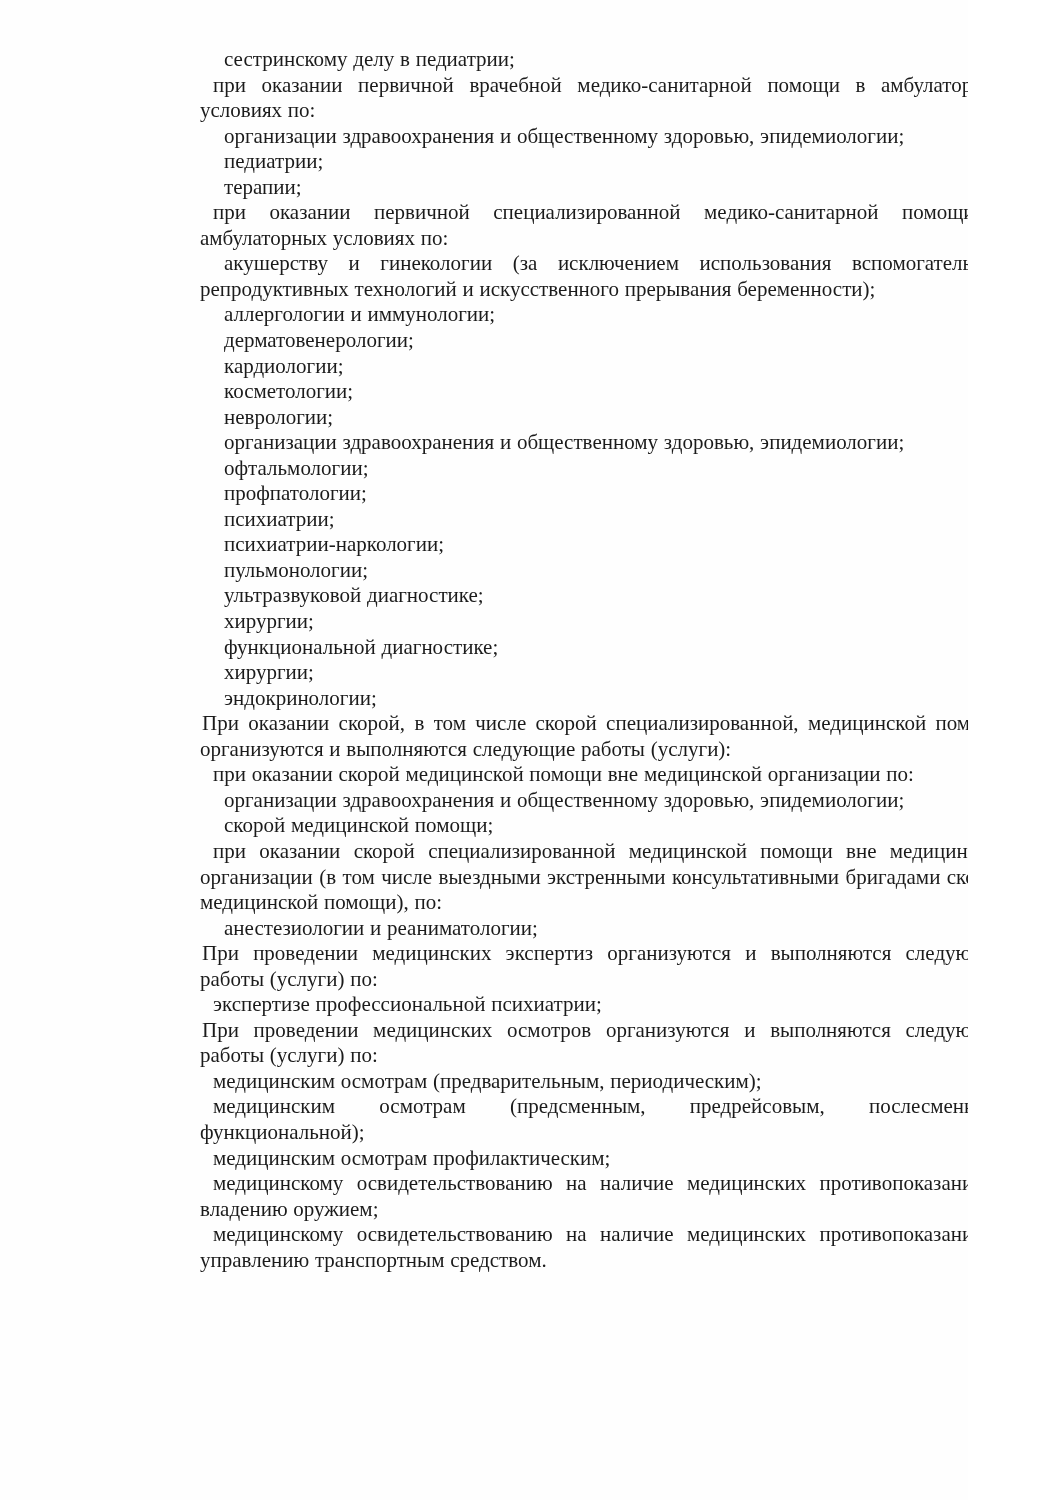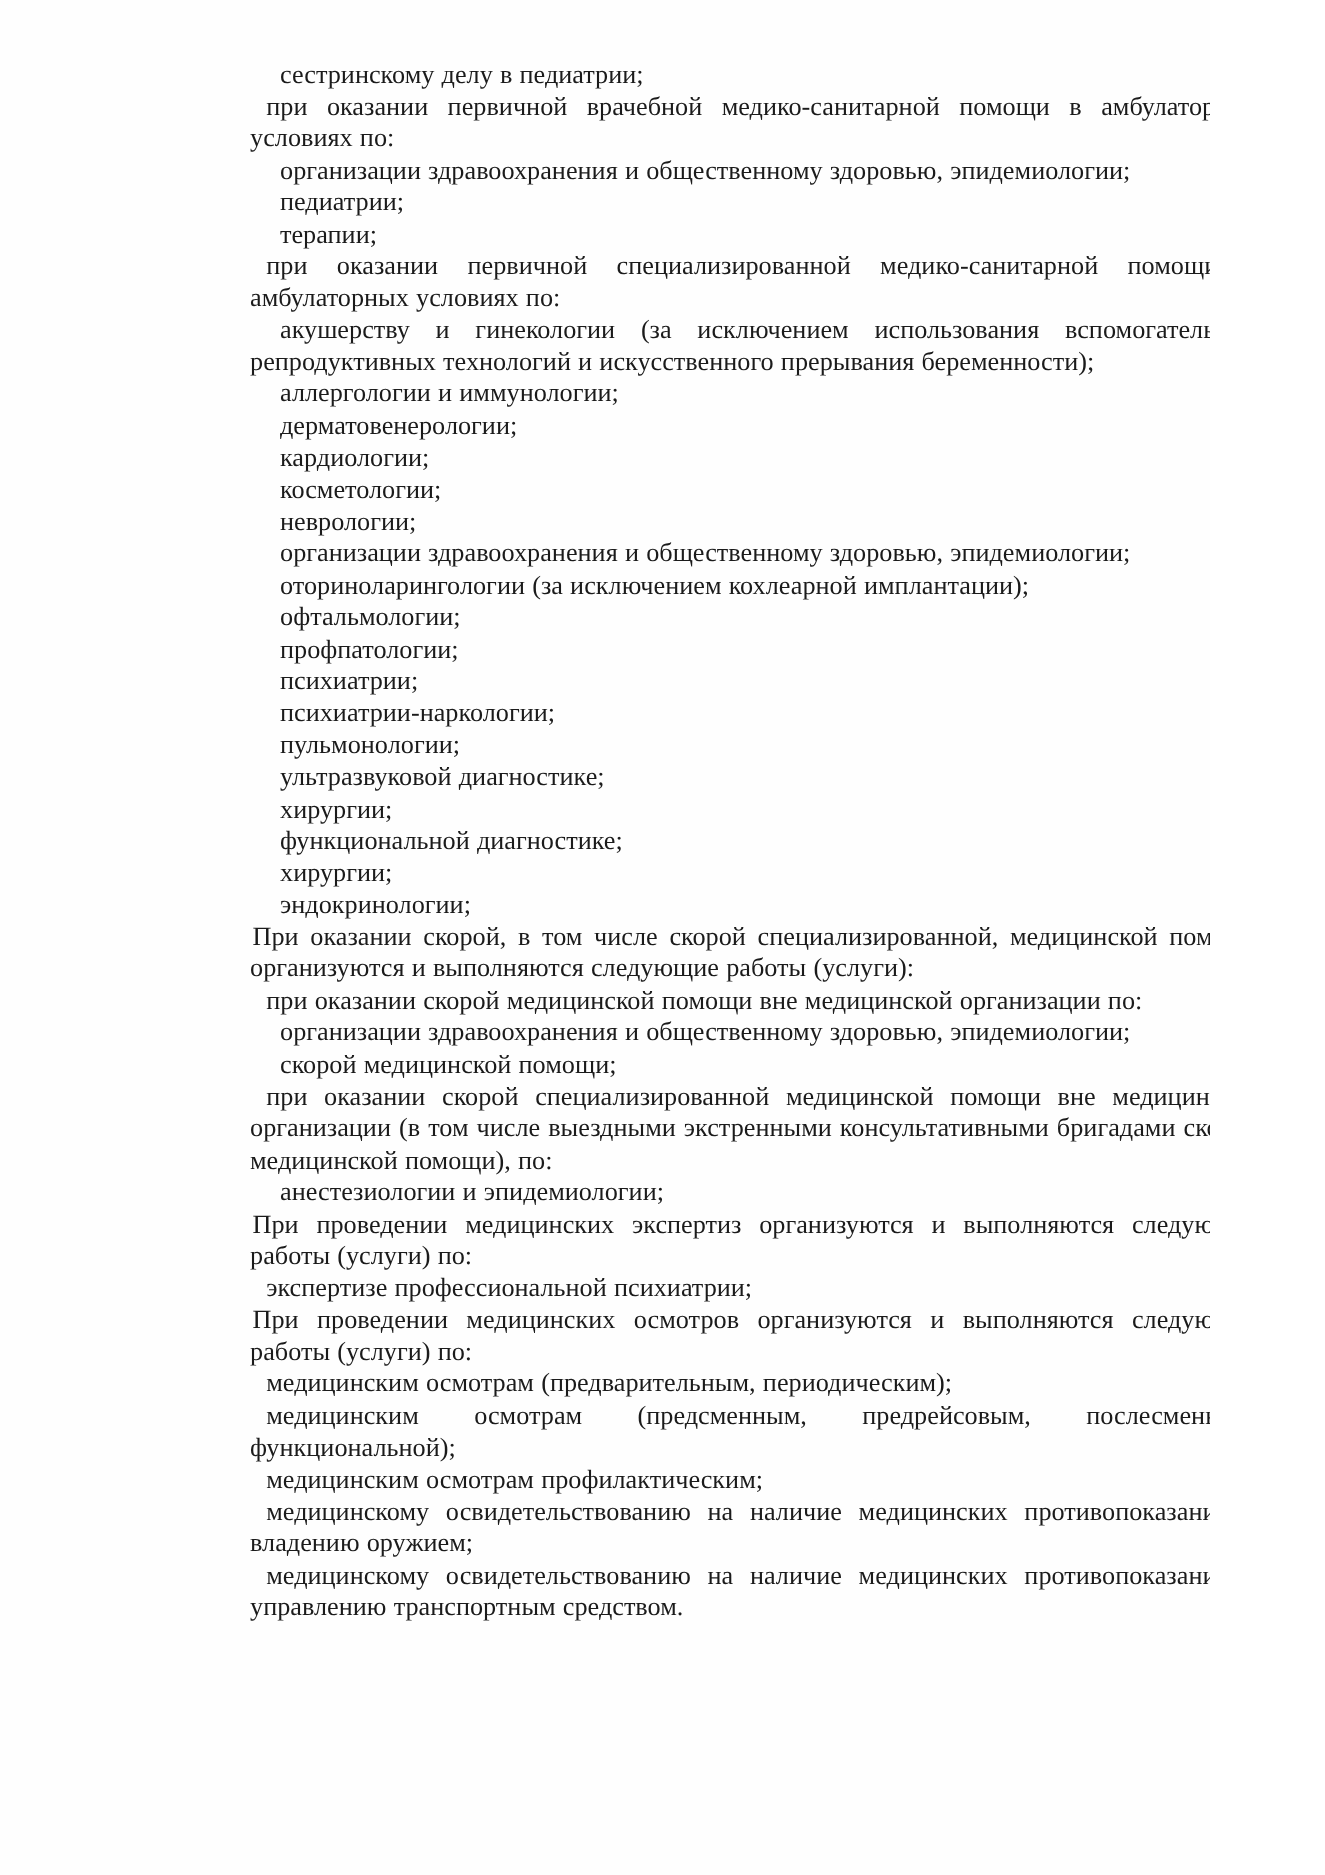--- a/index.html
+++ b/index.html
@@ -45,37 +45,36 @@
     <p class="para" data-indent="item">педиатрии;</p>
     <p class="para" data-indent="item">терапии;</p>
     <p class="para" data-indent="sub">при оказании первичной специализированной медико-санитарной помощи в амбулаторных условиях по:</p>
     <p class="para" data-indent="item">акушерству и гинекологии (за исключением использования вспомогательных репродуктивных технологий и искусственного прерывания беременности);</p>
     <p class="para" data-indent="item">аллергологии и иммунологии;</p>
     <p class="para" data-indent="item">дерматовенерологии;</p>
     <p class="para" data-indent="item">кардиологии;</p>
     <p class="para" data-indent="item">косметологии;</p>
     <p class="para" data-indent="item">неврологии;</p>
     <p class="para" data-indent="item">организации здравоохранения и общественному здоровью, эпидемиологии;</p>
-    <p class="para" data-indent="item">оториноларингологии (за исключением кохлеарной имплантации);</p>
     <p class="para" data-indent="item">офтальмологии;</p>
     <p class="para" data-indent="item">профпатологии;</p>
     <p class="para" data-indent="item">психиатрии;</p>
     <p class="para" data-indent="item">психиатрии-наркологии;</p>
     <p class="para" data-indent="item">пульмонологии;</p>
     <p class="para" data-indent="item">ультразвуковой диагностике;</p>
     <p class="para" data-indent="item">хирургии;</p>
     <p class="para" data-indent="item">функциональной диагностике;</p>
     <p class="para" data-indent="item">хирургии;</p>
     <p class="para" data-indent="item">эндокринологии;</p>
     <p class="para" data-indent="none">При оказании скорой, в том числе скорой специализированной, медицинской помощи организуются и выполняются следующие работы (услуги):</p>
     <p class="para" data-indent="sub">при оказании скорой медицинской помощи вне медицинской организации по:</p>
     <p class="para" data-indent="item">организации здравоохранения и общественному здоровью, эпидемиологии;</p>
     <p class="para" data-indent="item">скорой медицинской помощи;</p>
     <p class="para" data-indent="sub">при оказании скорой специализированной медицинской помощи вне медицинской организации (в том числе выездными экстренными  консультативными бригадами скорой медицинской помощи), по:</p>
-    <p class="para" data-indent="item">анестезиологии и эпидемиологии;</p>
+    <p class="para" data-indent="item">анестезиологии и реаниматологии;</p>
     <p class="para" data-indent="none">При проведении медицинских экспертиз организуются и выполняются следующие работы (услуги) по:</p>
     <p class="para" data-indent="sub">экспертизе профессиональной психиатрии;</p>
     <p class="para" data-indent="none">При проведении медицинских осмотров организуются и выполняются следующие работы (услуги) по:</p>
     <p class="para" data-indent="sub">медицинским осмотрам (предварительным, периодическим);</p>
     <p class="para" data-indent="sub">медицинским осмотрам (предсменным, предрейсовым, послесменным, функциональной);</p>
     <p class="para" data-indent="sub">медицинским осмотрам профилактическим;</p>
     <p class="para" data-indent="sub">медицинскому освидетельствованию на наличие медицинских противопоказаний к владению оружием;</p>
     <p class="para" data-indent="sub">медицинскому освидетельствованию на наличие медицинских противопоказаний к управлению транспортным средством.</p>
   </div>
 </div>

